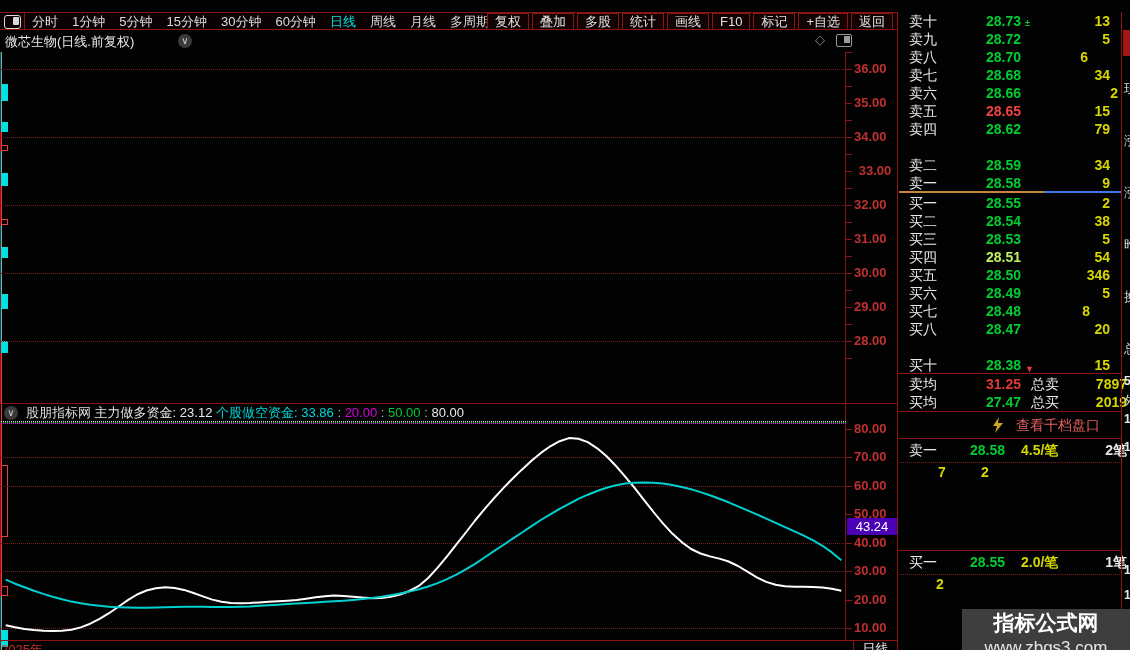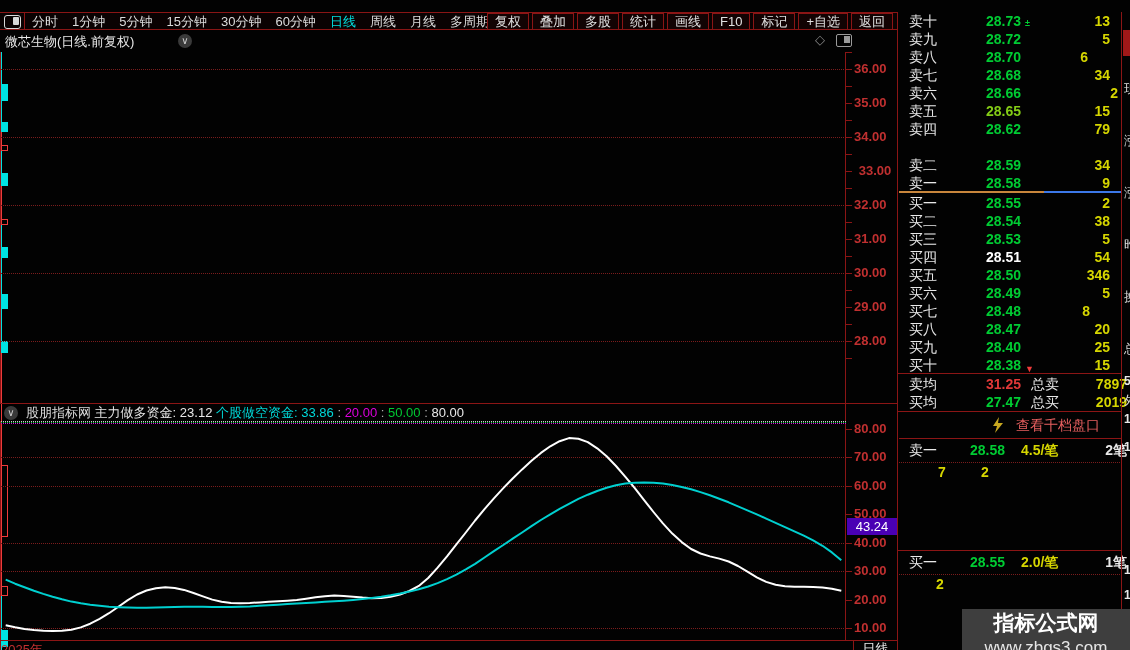--- a/index.html
+++ b/index.html
@@ -202,21 +202,21 @@
         <div class="ob-price" style="color: rgb(0, 204, 51);">28.68</div>
         <div class="ob-vol" style="">34</div>
       </div>
       <div class="obrow" style="top: 72px; left: 1px; width: 223px; position: absolute; padding-left: 8px;">
         <div class="ob-label" style="">卖六</div>
         <div class="ob-price" style="color: rgb(0, 204, 51);">28.66</div>
         <div class="ob-vol" style="">2</div>
       </div>
       <div class="obrow" style="top: 90px; left: 1px; width: 223px; position: absolute;">
         <div class="ob-label" style="">卖五</div>
-        <div class="ob-price" style="color: #84cc16;">28.65</div>
+        <div class="ob-price" style="color: #ef4444;">28.65</div>
         <div class="ob-vol" style="">15</div>
       </div>
       <div class="obrow" style="top: 108px; left: 1px; width: 223px; position: absolute;">
         <div class="ob-label" style="">卖四</div>
         <div class="ob-price" style="color: rgb(0, 204, 51);">28.62</div>
         <div class="ob-vol" style="">79</div>
       </div>
       <div class="obrow" style="top: 144px; left: 1px; width: 223px; position: absolute;">
         <div class="ob-label" style="">卖二</div>
         <div class="ob-price" style="color: rgb(0, 204, 51);">28.59</div>
@@ -239,21 +239,21 @@
         <div class="ob-price" style="color: rgb(0, 204, 51);">28.54</div>
         <div class="ob-vol" style="">38</div>
       </div>
       <div class="obrow" style="top: 218px; left: 1px; width: 223px; position: absolute;">
         <div class="ob-label" style="">买三</div>
         <div class="ob-price" style="color: rgb(0, 204, 51);">28.53</div>
         <div class="ob-vol" style="">5</div>
       </div>
       <div class="obrow" style="top: 236px; left: 1px; width: 223px; position: absolute;">
         <div class="ob-label" style="">买四</div>
-        <div class="ob-price" style="color: #ffffff;">28.51</div>
+        <div class="ob-price" style="color: #bef264;">28.51</div>
         <div class="ob-vol" style="">54</div>
       </div>
       <div class="obrow" style="top: 254px; left: 1px; width: 223px; position: absolute;">
         <div class="ob-label" style="">买五</div>
         <div class="ob-price" style="color: rgb(0, 204, 51);">28.50</div>
         <div class="ob-vol" style="">346</div>
       </div>
       <div class="obrow" style="top: 272px; left: 1px; width: 223px; position: absolute;">
         <div class="ob-label" style="">买六</div>
         <div class="ob-price" style="color: rgb(0, 204, 51);">28.49</div>
@@ -261,25 +261,20 @@
       </div>
       <div class="obrow" style="top: 290px; left: 1px; width: 203px; position: absolute;">
         <div class="ob-label" style="">买七</div>
         <div class="ob-price" style="color: rgb(0, 204, 51);">28.48</div>
         <div class="ob-vol" style="">8</div>
       </div>
       <div class="obrow" style="top: 308px; left: 1px; width: 223px; position: absolute;">
         <div class="ob-label" style="">买八</div>
         <div class="ob-price" style="color: rgb(0, 204, 51);">28.47</div>
         <div class="ob-vol" style="">20</div>
-      </div>
-      <div class="obrow" style="top: 326px; left: 1px; width: 223px; position: absolute;">
-        <div class="ob-label" style="">买九</div>
-        <div class="ob-price" style="color: rgb(0, 204, 51);">28.40</div>
-        <div class="ob-vol" style="">25</div>
       </div>
       <div class="obrow" style="top: 344px; left: 1px; width: 223px; position: absolute;">
         <div class="ob-label" style="">买十</div>
         <div class="ob-price" style="color: rgb(0, 204, 51);">28.38</div>
         <div class="ob-mark" style="color: rgb(238, 59, 59); top: 4px;">▼</div>
         <div class="ob-vol" style="">15</div>
       </div>
       <div style="position: absolute; left: 0px; top: 361px; width: 224px; height: 1px; background: rgb(139, 21, 21);"></div>
       <div class="obrow" style="top: 363px; left: 1px;">
         <div class="ob-label" style="">卖均</div>

